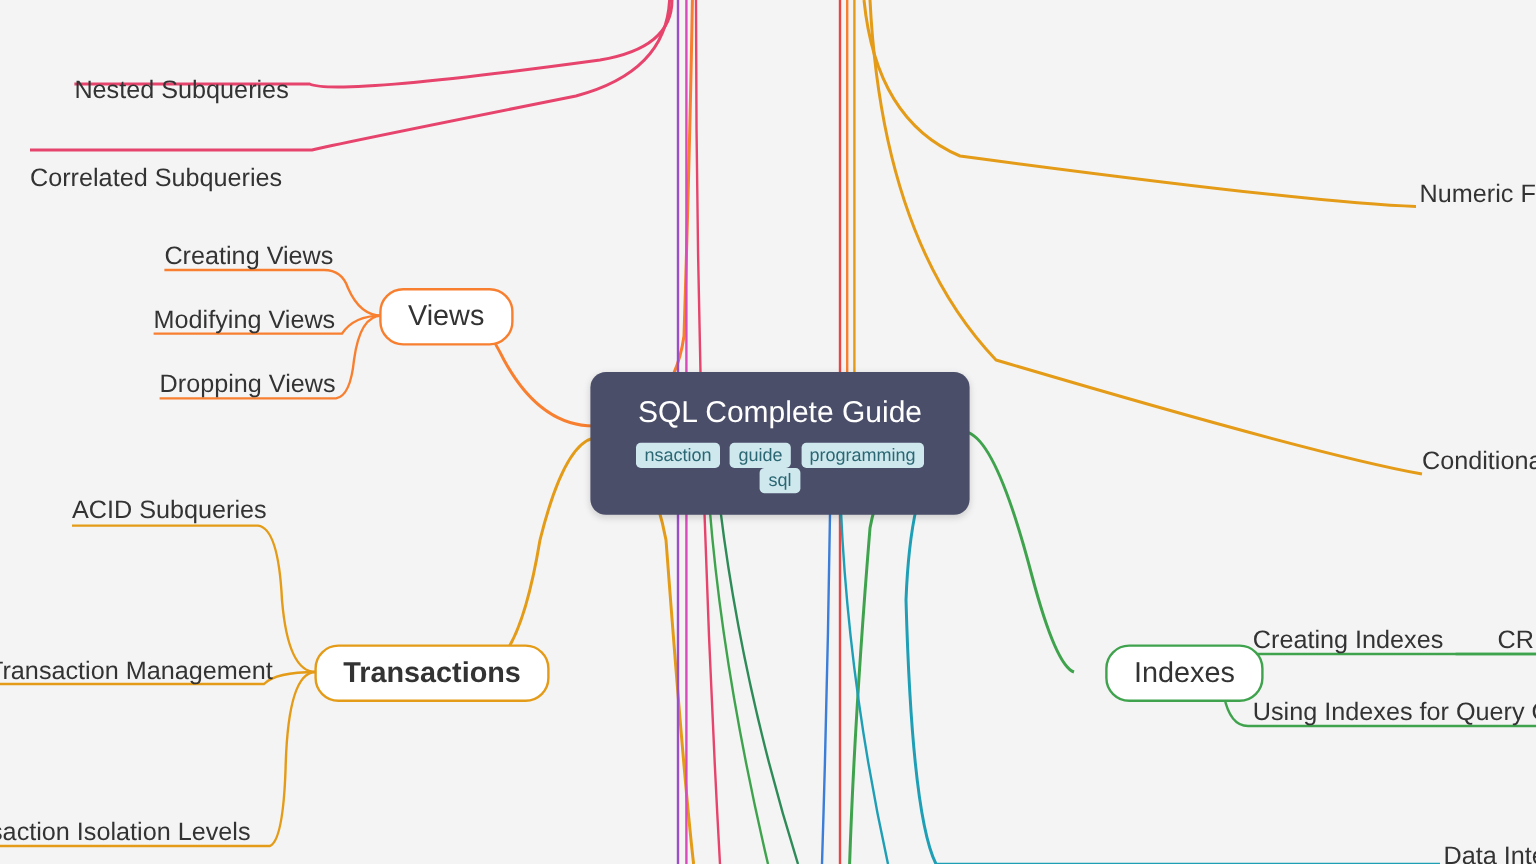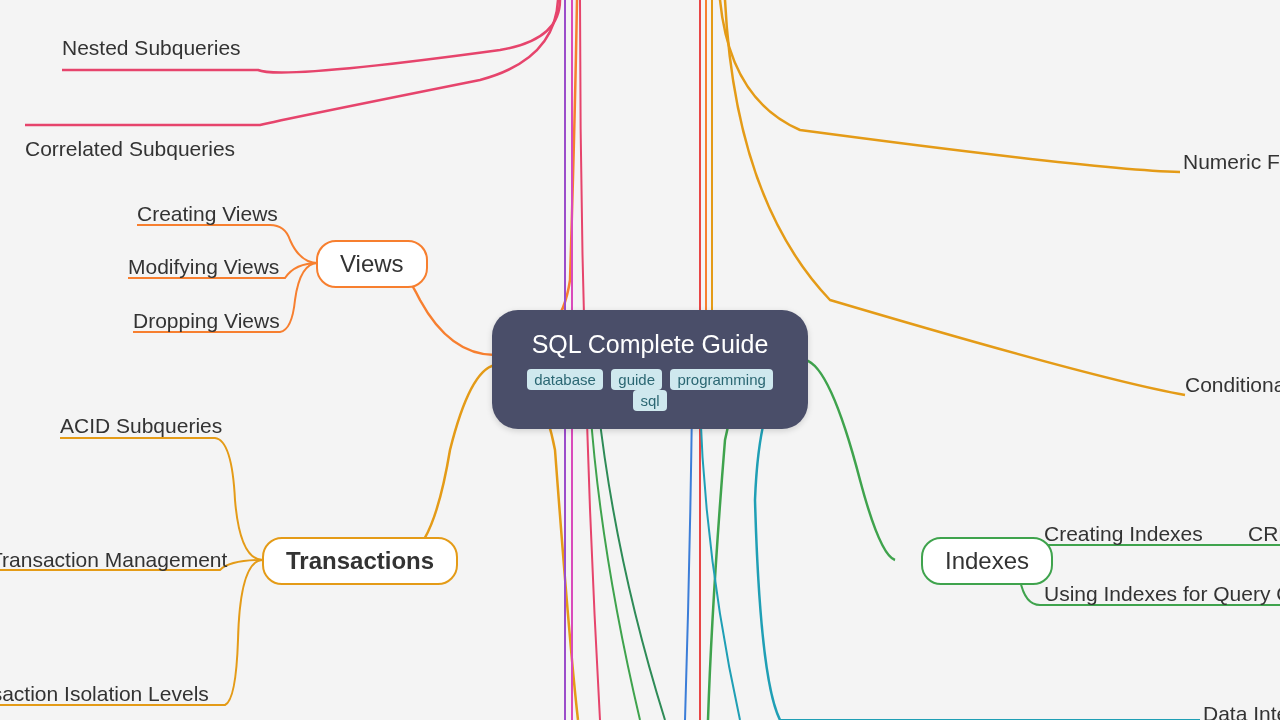--- a/index.html
+++ b/index.html
@@ -1,18 +1,18 @@
 <!DOCTYPE html>
 <html><head>
 <meta charset="utf-8">
 <style>
   html,body{margin:0;padding:0;width:1280px;height:720px;overflow:hidden;background:#f4f4f4;font-family:"Segoe UI","Helvetica Neue",Arial,sans-serif;}
   svg{position:absolute;top:0;left:0;}
   .node{position:absolute;white-space:nowrap;font-size:21px;color:#333;}
-  .center-node{position:absolute;background:#4a4e69;color:#e8e8f0;border-radius:26px;padding:20px 28px 18px 28px;box-shadow:0 2px 6px rgba(0,0,0,0.15);text-align:center;}
+  .center-node{position:absolute;background:#4a4e69;color:#e8e8f0;border-radius:13px;padding:20px 28px 18px 28px;box-shadow:0 2px 6px rgba(0,0,0,0.15);text-align:center;}
   .center-title{font-size:25px;font-weight:400;color:#fff;}
   .tags{margin-top:10px;}
   .tag{display:inline-block;background:#cfe8ee;color:#2b6773;font-size:15px;padding:2px 7px;border-radius:4px;margin:0 2px;}
   .pill{position:absolute;background:#fff;border-radius:20px;padding:8px 22px;font-size:24px;color:#333;border:2px solid;}
 </style>
 </head>
 <body>
 
 <svg width="1280" height="720">
 
@@ -53,28 +53,28 @@
   <path d="M 712 0 L 712 310" stroke="#e49b17" stroke-width="2" fill="none"></path>
   <path d="M 590 405 Q 600 550 640 720" stroke="#3fa34d" stroke-width="2" fill="none"></path>
   <path d="M 598 405 Q 615 560 665 720" stroke="#2e8b57" stroke-width="2" fill="none"></path>
   <path d="M 692 405 Q 690 560 685 720" stroke="#3b7dd8" stroke-width="2" fill="none"></path>
   <path d="M 700 405 Q 705 560 740 720" stroke="#1f9fb5" stroke-width="2" fill="none"></path>
 </svg>
 
 <div class="center-node" style="left:492px;top:310px;width:260px;">
   <div class="center-title">SQL Complete Guide</div>
   <div class="tags">
-    <span class="tag">database</span>
+    <span class="tag">nsaction</span>
     <span class="tag">guide</span>
     <span class="tag">programming</span>
     <span class="tag">sql</span>
   </div>
 </div>
 
-<div class="node" style="left:62px;top:36px;">Nested Subqueries</div>
+<div class="node" style="left:62px;top:64px;">Nested Subqueries</div>
 <div class="node" style="left:25px;top:101px;margin-top:36px;">Correlated Subqueries</div>
 
 <div class="pill" style="left:316px;top:240px;border-color:#f77f2f;">Views</div>
 <div class="node" style="left:137px;top:202px;">Creating Views</div>
 <div class="node" style="left:128px;top:255px;">Modifying Views</div>
 <div class="node" style="left:133px;top:309px;">Dropping Views</div>
 
 <div class="pill" style="left:262px;top:537px;border-color:#e49b17;font-weight:bold;">Transactions</div>
 <div class="node" style="left:60px;top:414px;">ACID Subqueries</div>
 <div class="node" style="left:-10px;top:548px;">Transaction Management</div>

